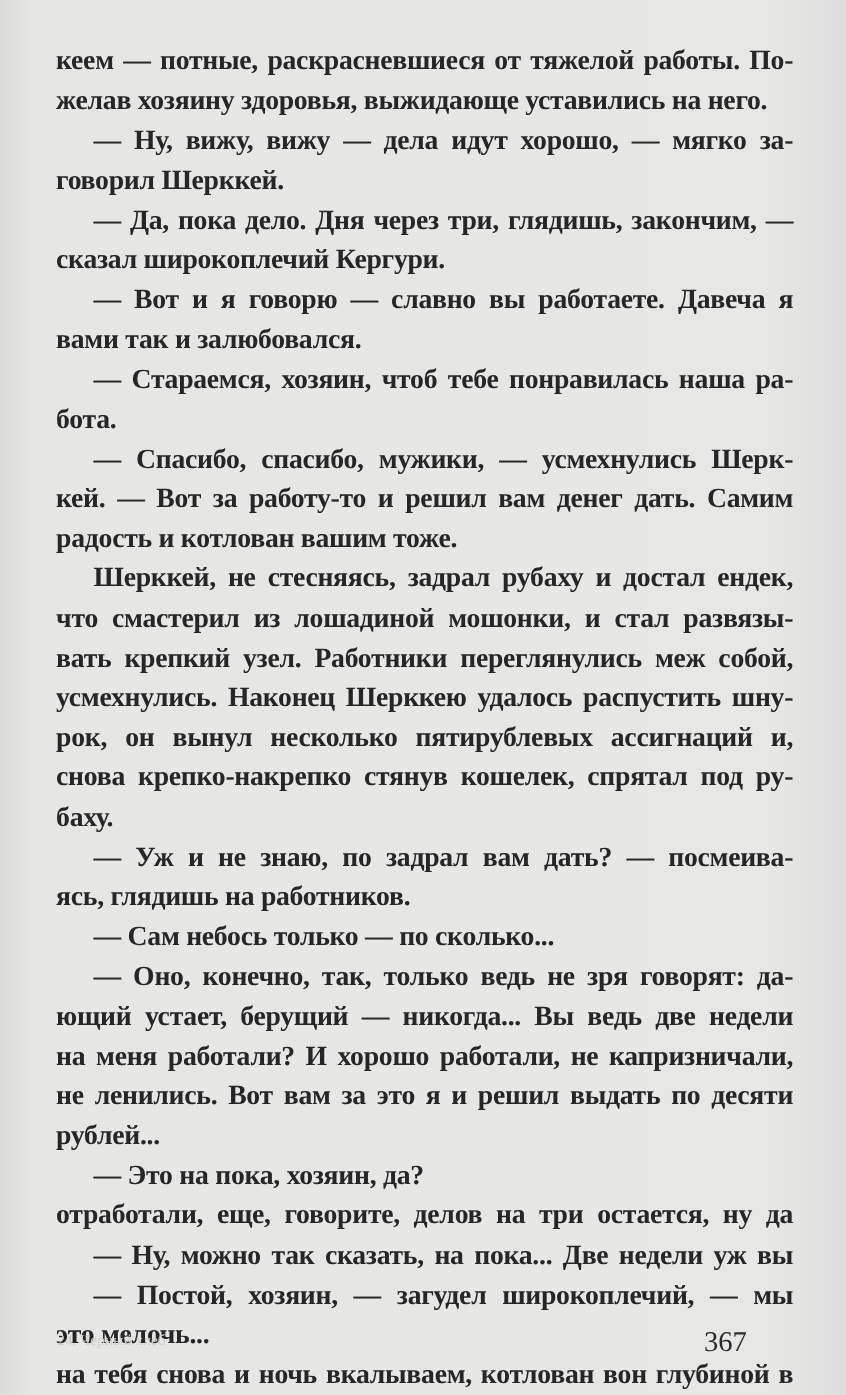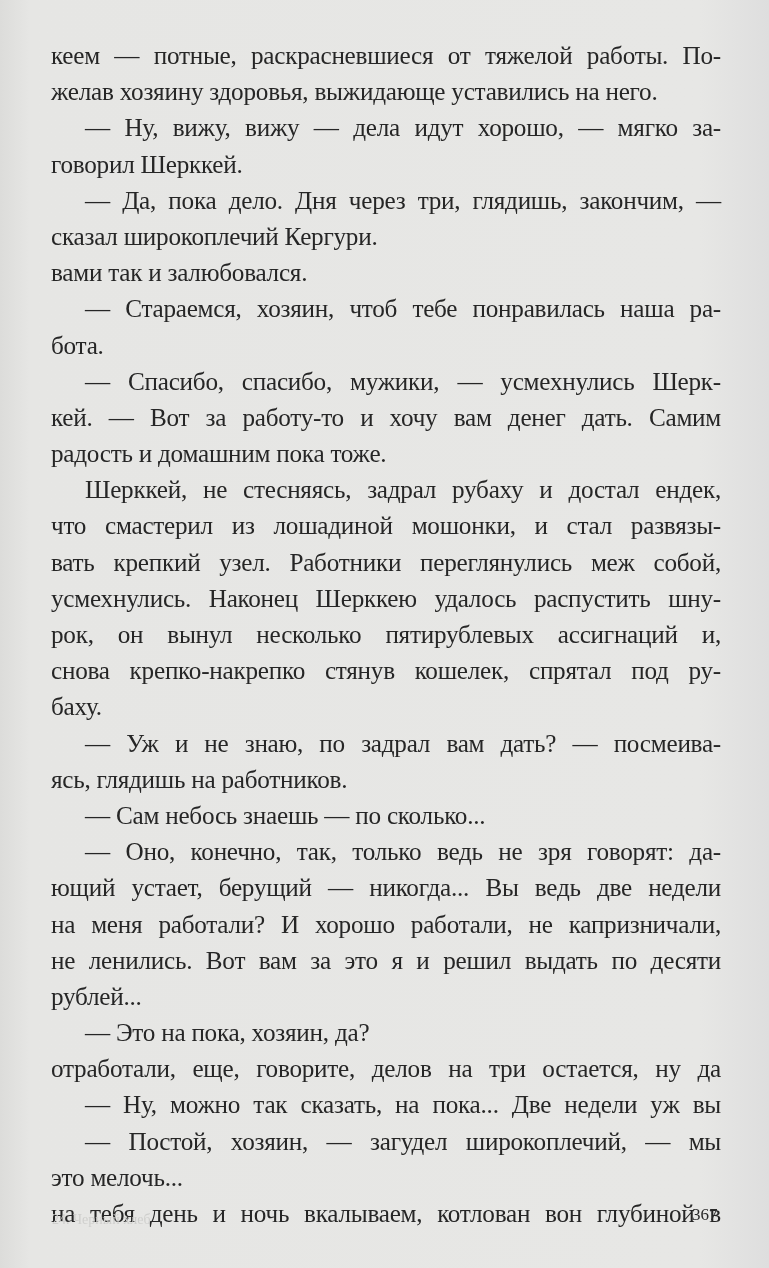--- a/index.html
+++ b/index.html
@@ -31,34 +31,35 @@
       color: #262626;
       letter-spacing: -0.25px;
     }
     .line {
       display: block;
       white-space: nowrap;
       text-align: justify;
       text-align-last: justify;
       height: 36.2px;
       overflow: visible;
+      font-weight: bold;
     }
     .line.last {
       text-align-last: left;
     }
     .line.indent {
       padding-left: 34px;
       box-sizing: border-box;
     }
     .page-number {
       position: absolute;
-      left: 692px;
+      left: 640px;
       top: 1205px;
       font-family: "Liberation Serif", serif;
-      font-size: 17px;
+      font-size: 26px;
       color: #2a2a2a;
     }
     .footer-signature {
       position: absolute;
       left: 52px;
       top: 1212px;
       font-family: "Liberation Serif", serif;
       font-size: 14px;
       color: #cfcfcd;
     }
@@ -67,43 +68,44 @@
 <body>
 
 <div class="page">
   <div class="text-block" id="text-block">
       <span class="line">кеем — потные, раскрасневшиеся от тяжелой работы. По-</span>
       <span class="line last">желав хозяину здоровья, выжидающе уставились на него.</span>
       <span class="line indent">— Ну, вижу, вижу — дела идут хорошо, — мягко за-</span>
       <span class="line last">говорил Шерккей.</span>
       <span class="line indent">— Да, пока дело. Дня через три, глядишь, закончим, —</span>
       <span class="line last">сказал широкоплечий Кергури.</span>
+      <span class="line indent">— Вот и я говорю — славно вы работаете. Давеча я</span>
       <span class="line last">вами так и залюбовался.</span>
       <span class="line indent">— Стараемся, хозяин, чтоб тебе понравилась наша ра-</span>
       <span class="line last">бота.</span>
       <span class="line indent">— Спасибо, спасибо, мужики, — усмехнулись Шерк-</span>
-      <span class="line">кей. — Вот за работу-то и хочу вам денег дать. Самим</span>
-      <span class="line last">радость и домашним пока тоже.</span>
+      <span class="line">кей. — Вот за работу-то и решил вам денег дать. Самим</span>
+      <span class="line last">радость и котлован вашим тоже.</span>
       <span class="line indent">Шерккей, не стесняясь, задрал рубаху и достал ендек,</span>
       <span class="line">что смастерил из лошадиной мошонки, и стал развязы-</span>
       <span class="line">вать крепкий узел. Работники переглянулись меж собой,</span>
       <span class="line">усмехнулись. Наконец Шерккею удалось распустить шну-</span>
       <span class="line">рок, он вынул несколько пятирублевых ассигнаций и,</span>
       <span class="line">снова крепко-накрепко стянув кошелек, спрятал под ру-</span>
       <span class="line last">баху.</span>
       <span class="line indent">— Уж и не знаю, по задрал вам дать? — посмеива-</span>
       <span class="line last">ясь, глядишь на работников.</span>
-      <span class="line indent last">— Сам небось знаешь — по сколько...</span>
+      <span class="line indent last">— Сам небось только — по сколько...</span>
       <span class="line indent">— Оно, конечно, так, только ведь не зря говорят: да-</span>
       <span class="line">ющий устает, берущий — никогда... Вы ведь две недели</span>
       <span class="line">на меня работали? И хорошо работали, не капризничали,</span>
       <span class="line">не ленились. Вот вам за это я и решил выдать по десяти</span>
       <span class="line last">рублей...</span>
       <span class="line indent last">— Это на пока, хозяин, да?</span>
       <span class="line">отработали, еще, говорите, делов на три остается, ну да</span>
       <span class="line indent">— Ну, можно так сказать, на пока... Две недели уж вы</span>
       <span class="line indent">— Постой, хозяин, — загудел широкоплечий, — мы</span>
       <span class="line last">это мелочь...</span>
-      <span class="line">на тебя день и ночь вкалываем, котлован вон глубиной в</span>
+      <span class="line">на тебя снова и ночь вкалываем, котлован вон глубиной в</span>
     </div>
   <div class="footer-signature">24. Черный хлеб</div>
   <div class="page-number">367</div>
 </div>
 
 </body></html>

